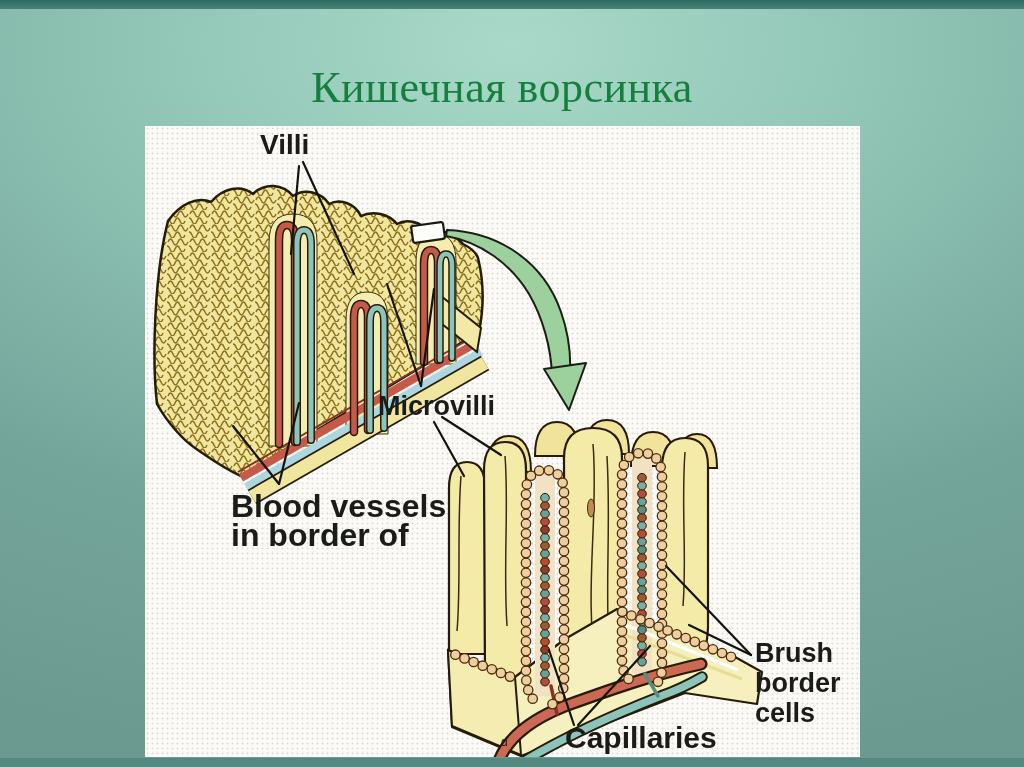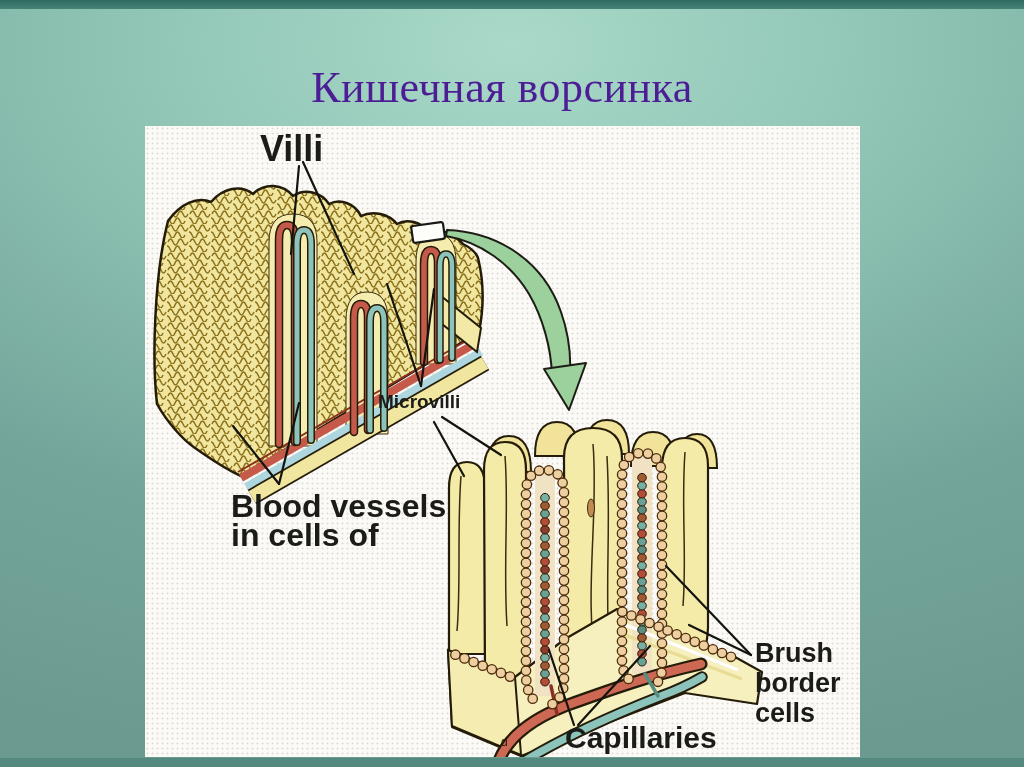--- a/index.html
+++ b/index.html
@@ -6,34 +6,34 @@
   body{
     width:1024px;height:767px;overflow:hidden;position:relative;
     font-family:"Liberation Sans",sans-serif;
     background:radial-gradient(120% 95% at 50% 6%, #a9d9c9 0%, #8fc4b4 32%, #74a59b 68%, #6b9a90 100%);
   }
   .top-bar{position:absolute;left:0;top:0;width:1024px;height:9px;
     background:linear-gradient(#2f6a5f,#468276);}
   .bottom-bar{position:absolute;left:0;bottom:0;width:1024px;height:9px;background:#54897f;}
   .slide-title{
     position:absolute;left:0;top:62px;width:1004px;text-align:center;
-    font-family:"Liberation Serif",serif;font-size:44px;color:#4c1d95;letter-spacing:.5px;
+    font-family:"Liberation Serif",serif;font-size:44px;color:#15803d;letter-spacing:.5px;
   }
   .panel{
     position:absolute;left:145px;top:126px;width:715px;height:631px;
     background-color:#fbfaf7;
     background-image:radial-gradient(#dedcd6 0.9px, rgba(0,0,0,0) 1.1px);
     background-size:5px 5px;
   }
   .panel svg{position:absolute;left:0;top:0;}
   .lbl{
     position:absolute;font-weight:700;color:#1b1b17;line-height:1.06;white-space:nowrap;
   }
-  .lbl-villi{left:115px;top:4px;font-size:36px;}
-  .lbl-microvilli{left:233px;top:266px;font-size:19px;}
+  .lbl-villi{left:115px;top:4px;font-size:28px;}
+  .lbl-microvilli{left:233px;top:266px;font-size:27px;}
   .lbl-blood{left:86px;top:366px;font-size:32px;line-height:29px;white-space:normal;width:220px;}
   .lbl-capillaries{left:420px;top:596px;font-size:30px;}
   .lbl-brush{left:610px;top:512px;font-size:27px;line-height:30px;}
 </style>
 </head>
 <body>
 
 <div class="top-bar"></div>
 <div class="bottom-bar"></div>
 
@@ -333,21 +333,21 @@
       <path d="M433,599 L505,520"></path>
       <path d="M606,529 L521,440"></path>
       <path d="M606,529 L544,499"></path>
     </g>
   </svg>
 
   <div class="lbl lbl-villi">Villi</div>
   <div class="lbl lbl-microvilli">Microvilli</div>
   <div class="lbl lbl-blood">
     <div>Blood vessels</div>
-    <div>in cells of</div>
+    <div>in border of</div>
   </div>
   <div class="lbl lbl-brush">
     <div>Brush</div>
     <div>border</div>
     <div>cells</div>
   </div>
   <div class="lbl lbl-capillaries">Capillaries</div>
 </div>
 
 </body></html>

